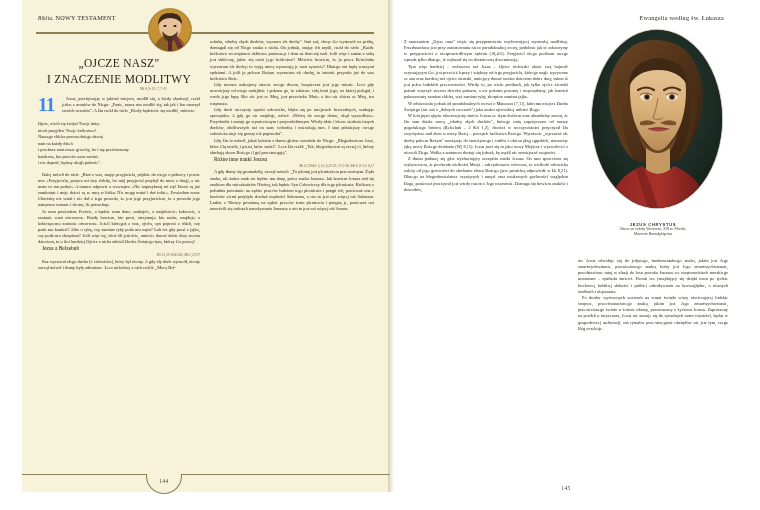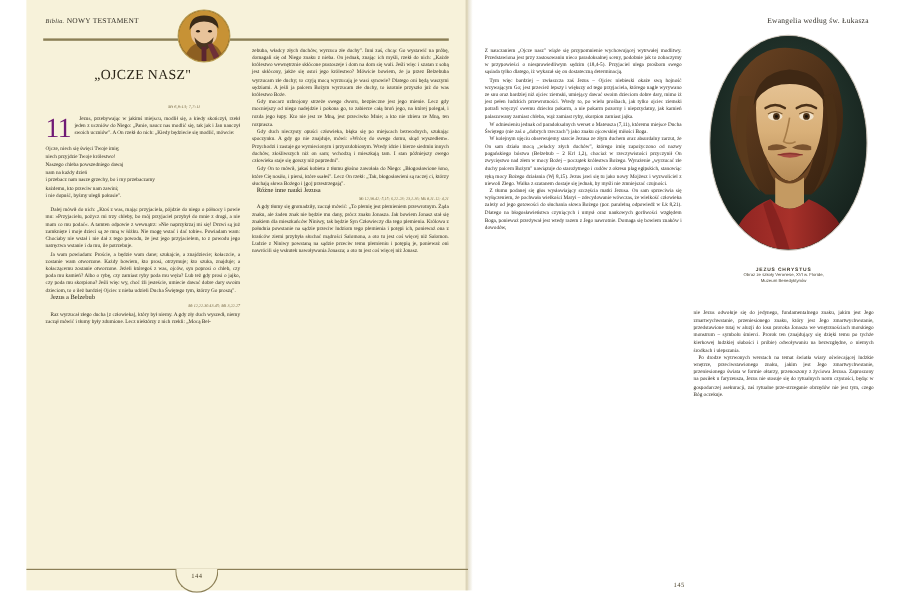--- a/index.html
+++ b/index.html
@@ -98,24 +98,24 @@
     white-space: nowrap;
     font-style: italic;
   }
   .ref-title { left: 140px; top: 87px; }
 
   
   .chapter-num {
     position: absolute;
     left: 38px;
     top: 95px;
-    font-size: 23px;
+    font-size: 19px;
     line-height: 1;
-    color: #701a75;
-    font-weight: normal;
+    color: #3b82f6;
+    font-weight: bold;
     letter-spacing: -0.6px;
   }
 
   
   .col {
     position: absolute;
     color: #2b2519;
     font-size: 4.35px;
     line-height: 1.42;
     text-align: justify;
@@ -270,20 +270,21 @@
       <path d="M13 22 Q21 32 29 22 Q28 31 21 33 Q14 31 13 22 Z" fill="#4a3520"></path>
       <ellipse cx="16" cy="17" rx="1.6" ry="1.1" fill="#2b1d10"></ellipse>
       <ellipse cx="26" cy="17" rx="1.6" ry="1.1" fill="#2b1d10"></ellipse>
       <path d="M19 30 L19 42 L23 42 L23 30 Z" fill="#5b2630"></path>
       <path d="M24 28 L30 42 L36 42 L28 27 Z" fill="#6e2f38"></path>
     </svg>
   </div>
 
   <div class="chapter-title">
     <div class="line">„OJCZE NASZ"</div>
+    <div class="line">I ZNACZENIE MODLITWY</div>
   </div>
   <div class="ref-line ref-title">Mt 6,9-13; 7,7-11</div>
   <div class="chapter-num">11</div>
 
   <div class="col col-l1">
     <p class="hang">Jezus, przebywając w jakimś miejscu, modlił się, a kiedy skończył, rzekł jeden z uczniów do Niego: „Panie, naucz nas modlić się, tak jak i Jan nauczył swoich uczniów". A On rzekł do nich: „Kiedy będziecie się modlić, mówcie:</p>
     <div class="poem">
       <div>Ojcze, niech się święci Twoje imię;</div>
       <div>niech przyjdzie Twoje królestwo!</div>
       <div>Naszego chleba powszedniego dawaj</div>

